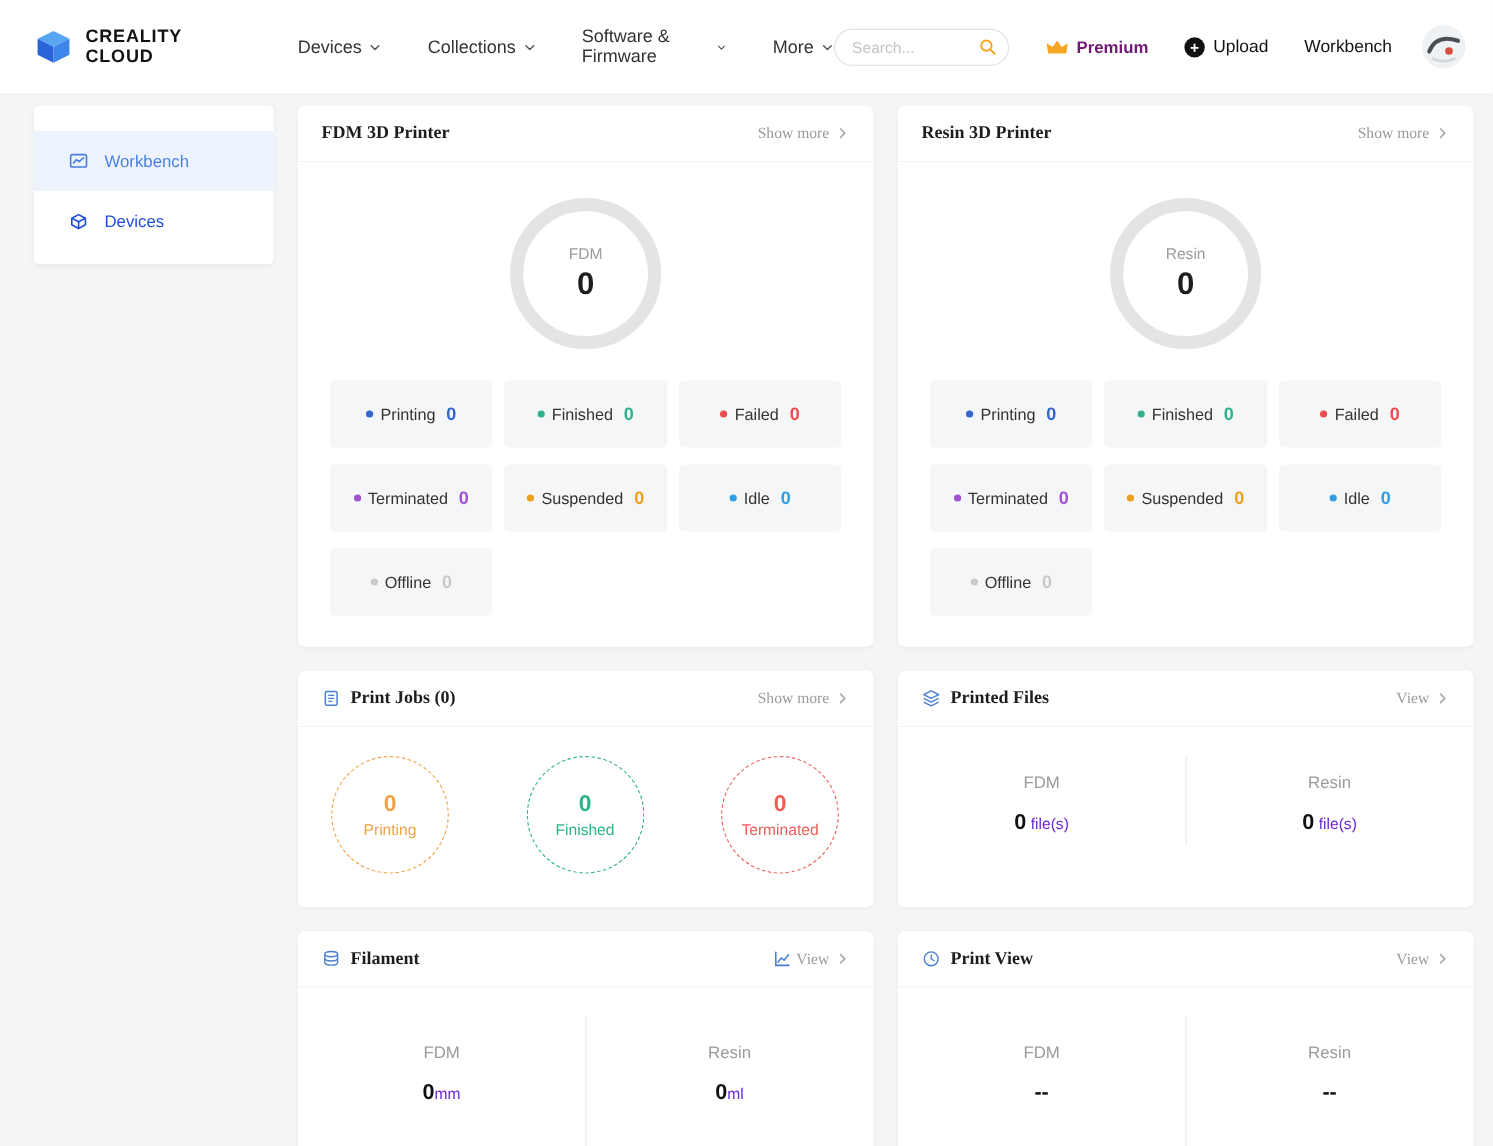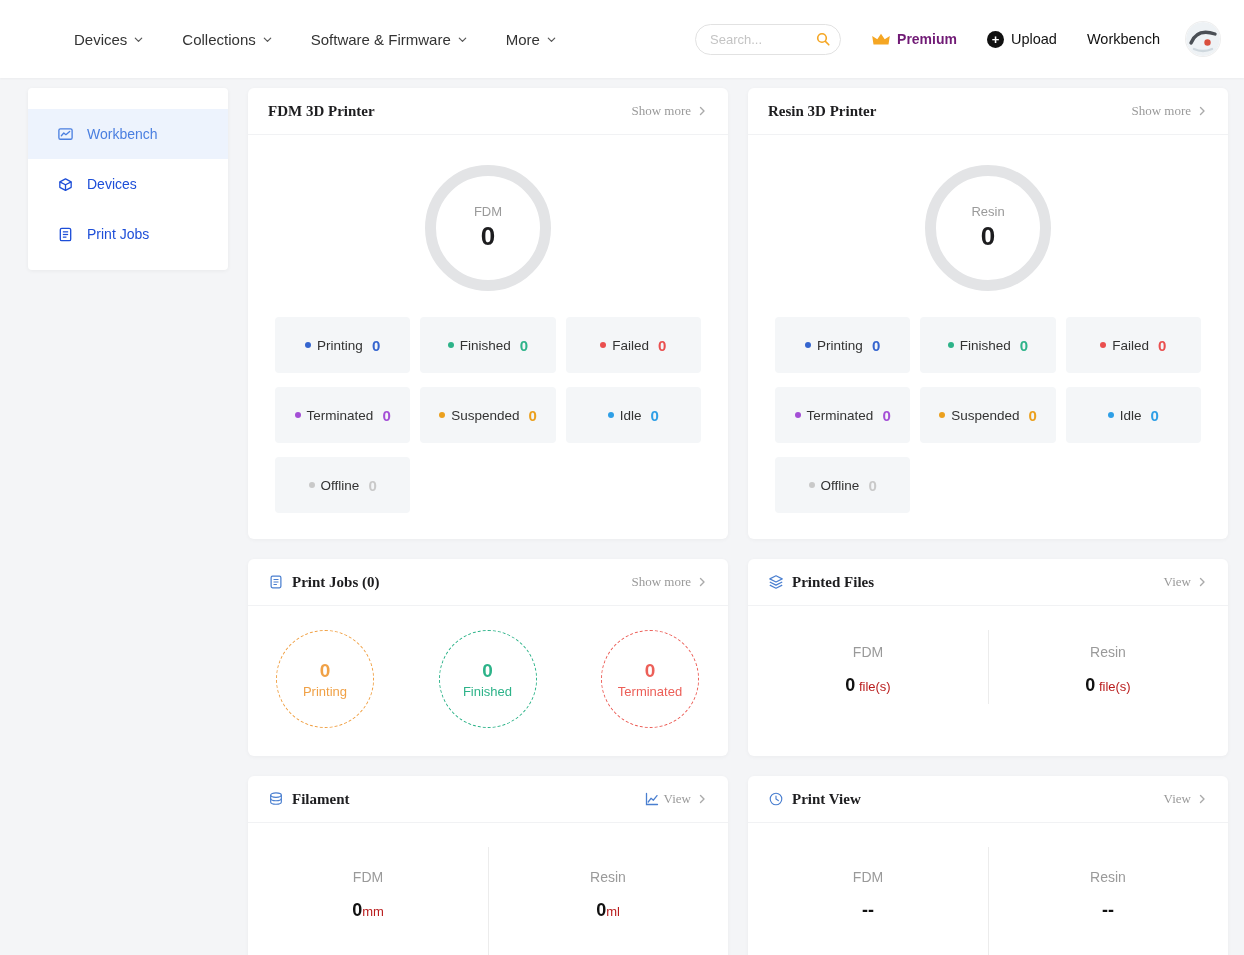--- a/index.html
+++ b/index.html
@@ -94,27 +94,35 @@
   }
   .job-value { font-size: 19px; font-weight: 700; }
   .job-label { font-size: 13px; }
 
   
   .stat-body { display: flex; position: relative; padding: 38px 0 30px; }
   .stat-body.tall { padding: 46px 0 40px; min-height: 180px; }
   .stat-col { flex: 1; text-align: center; }
   .stat-label { font-size: 14px; color: #9a9a9a; margin-bottom: 15px; }
   .stat-value { font-size: 18px; font-weight: 700; color: #111; }
-  .stat-unit { font-size: 13px; font-weight: 400; color: #b91c1c; }
+  .stat-unit { font-size: 13px; font-weight: 400; color: #6d28d9; }
   .stat-divider { position: absolute; left: 50%; top: 24px; bottom: 22px; width: 1px; background: #ececec; }
 </style>
 </head>
 <body>
 
 <header class="navbar">
+  <div class="logo">
+    <svg width="36" height="32" viewBox="0 0 40 36">
+      <path d="M20 2 L36 10 L20 18 L4 10 Z" fill="#58a6f2"></path>
+      <path d="M4 10 L20 18 L20 34 L4 26 Z" fill="#2b63d9"></path>
+      <path d="M36 10 L20 18 L20 34 L36 26 Z" fill="#3d85e8"></path>
+    </svg>
+    <span class="logo-text">CREALITY CLOUD</span>
+  </div>
 
   <nav class="menu">
     <div class="menu-item">
       <span>Devices</span>
       <svg width="11" height="11" viewBox="0 0 12 12">
           <path d="M2.5 4.5 L6 8 L9.5 4.5" fill="none" stroke="#555" stroke-width="1.3" stroke-linecap="round" stroke-linejoin="round"></path>
         </svg>
     </div>
     <div class="menu-item">
       <span>Collections</span>
@@ -180,29 +188,20 @@
       </svg>
       <span>Workbench</span>
     </div>
     <div class="side-item">
       <svg width="17" height="17" viewBox="0 0 18 18">
         <path d="M3 6.2 L9 3 L15 6.2 L15 12 L9 15.2 L3 12 Z" fill="none" stroke="currentColor" stroke-width="1.4" stroke-linejoin="round"></path>
         <polyline points="3,6.2 9,9.3 15,6.2" fill="none" stroke="currentColor" stroke-width="1.4" stroke-linejoin="round"></polyline>
         <line x1="9" y1="9.3" x2="9" y2="15.2" stroke="currentColor" stroke-width="1.4"></line>
       </svg>
       <span>Devices</span>
-    </div>
-    <div class="side-item">
-      <svg width="17" height="17" viewBox="0 0 18 18">
-        <rect x="3.5" y="2.5" width="11" height="13" rx="1.6" fill="none" stroke="currentColor" stroke-width="1.4"></rect>
-        <line x1="6.2" y1="6.2" x2="11.8" y2="6.2" stroke="currentColor" stroke-width="1.3"></line>
-        <line x1="6.2" y1="9" x2="11.8" y2="9" stroke="currentColor" stroke-width="1.3"></line>
-        <line x1="6.2" y1="11.8" x2="10" y2="11.8" stroke="currentColor" stroke-width="1.3"></line>
-      </svg>
-      <span>Print Jobs</span>
     </div>
   </aside>
 
   <main class="main-grid">
 
     <section class="card">
       <div class="card-head">
         <span class="card-title">FDM 3D Printer</span>
         <span class="head-action">
           <span>Show more</span>

